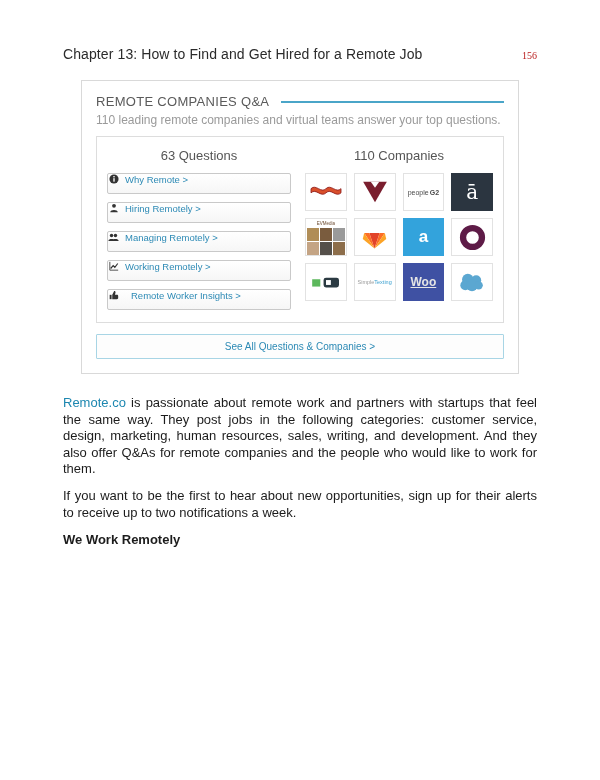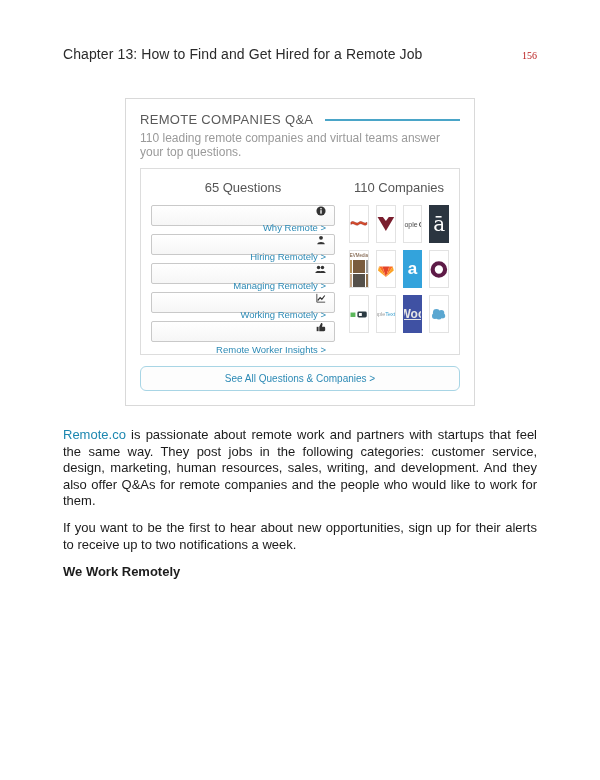--- a/index.html
+++ b/index.html
@@ -15,48 +15,47 @@
   
   .page-header {
     padding-top: 46px;
     display: flex; justify-content: space-between; align-items: baseline;
   }
   .chapter-header { font-size: 14px; color: #2b2b2b; letter-spacing: 0.1px; }
   .page-number { font-size: 10px; color: #b91c1c; font-family: Liberation Serif, serif; }
 
   
   .screenshot {
-    width: 350px; margin: 36px auto 0;
+    width: 438px; margin: 18px auto 0;
     border: 1px solid #d9d9d9;
     background: #ffffff;
     padding: 13px 14px 14px;
   }
   .widget-title-row { display: flex; align-items: center; }
   .widget-title { font-size: 13px; color: #5a5a5a; letter-spacing: 0.3px; white-space: nowrap; }
   .title-rule { flex: 1; height: 2px; background: #4aa5c8; margin-left: 12px; }
   .widget-subtitle { font-size: 12px; color: #9a9a9a; margin-top: 4px; }
 
   .widget-panel {
     margin-top: 9px;
     border: 1px solid #dddddd;
     padding: 11px 10px 12px;
     display: flex; gap: 14px;
   }
   .col-questions { width: 184px; flex: 0 0 184px; }
   .col-companies { flex: 1; }
   .col-header { font-size: 13px; color: #555; text-align: center; margin-bottom: 10px; }
 
   .q-btn {
-    display: flex; align-items: flex-end; gap: 6px;
-    height: 21px; padding: 0 8px; margin-bottom: 8px;
+    display: flex; align-items: flex-start; gap: 6px;
+    height: 21px; padding: 0 0; margin-bottom: 8px;
     border: 1px solid #c9c9c9; border-radius: 2px;
     background: linear-gradient(#ffffff, #f6f6f6);
     color: #2d8ab5; font-size: 9.5px;
     cursor: pointer;
-    flex-direction: column;
   }
   .q-btn:last-child { margin-bottom: 0; gap: 12px; }
   .q-icon { display: inline-flex; width: 11px; justify-content: center; }
 
   .logo-grid {
     display: grid; grid-template-columns: repeat(4, 1fr);
     gap: 7px;
   }
   .tile {
     height: 38px; border: 1px solid #e2e2e2; background: #fff;
@@ -71,21 +70,21 @@
   .tile-simpletexting { font-size: 5.5px; }
   .tile-simpletexting .st-a { color: #9b9b9b; }
   .tile-simpletexting .st-b { color: #3aa0d0; }
   .tile-evmedia { flex-direction: column; justify-content: flex-start; padding-top: 2px; }
   .ev-caption { font-size: 4.5px; color: #6b4a2f; line-height: 6px; }
   .ev-collage { display: grid; grid-template-columns: repeat(3, 12px); grid-auto-rows: 13px; gap: 1px; margin-top: 1px; }
   .ev-collage div { width: 12px; height: 13px; }
 
   .see-all {
     margin-top: 11px;
-    border: 1px solid #a8d5e5; border-radius: 6px;
+    border: 1px solid #a8d5e5; border-radius: 1px;
     background: #fdfdfd;
     text-align: center; padding: 6px 0;
     color: #2d8ab5; font-size: 10px;
     cursor: pointer;
   }
 
   
   .body-text { margin-top: 21px; }
   .body-text p {
     font-size: 13px; line-height: 16.6px; color: #1c1c1c;
@@ -108,21 +107,21 @@
 
     <div class="widget-title-row">
       <span class="widget-title">REMOTE COMPANIES Q&amp;A</span>
       <span class="title-rule"></span>
     </div>
     <div class="widget-subtitle">110 leading remote companies and virtual teams answer your top questions.</div>
 
     <div class="widget-panel">
 
       <div class="col-questions">
-        <div class="col-header">65 Questions</div>
+        <div class="col-header">63 Questions</div>
 
         <div class="q-btn">
           <span class="q-icon">
             <svg viewBox="0 0 12 12" width="10" height="10">
                 <circle cx="6" cy="6" r="5.5" fill="#333"></circle>
                 <rect x="5.2" y="5" width="1.6" height="4.2" fill="#fff"></rect>
                 <rect x="5.2" y="2.4" width="1.6" height="1.7" fill="#fff"></rect>
               </svg>
           </span>
           <span>Why Remote &gt;</span>

